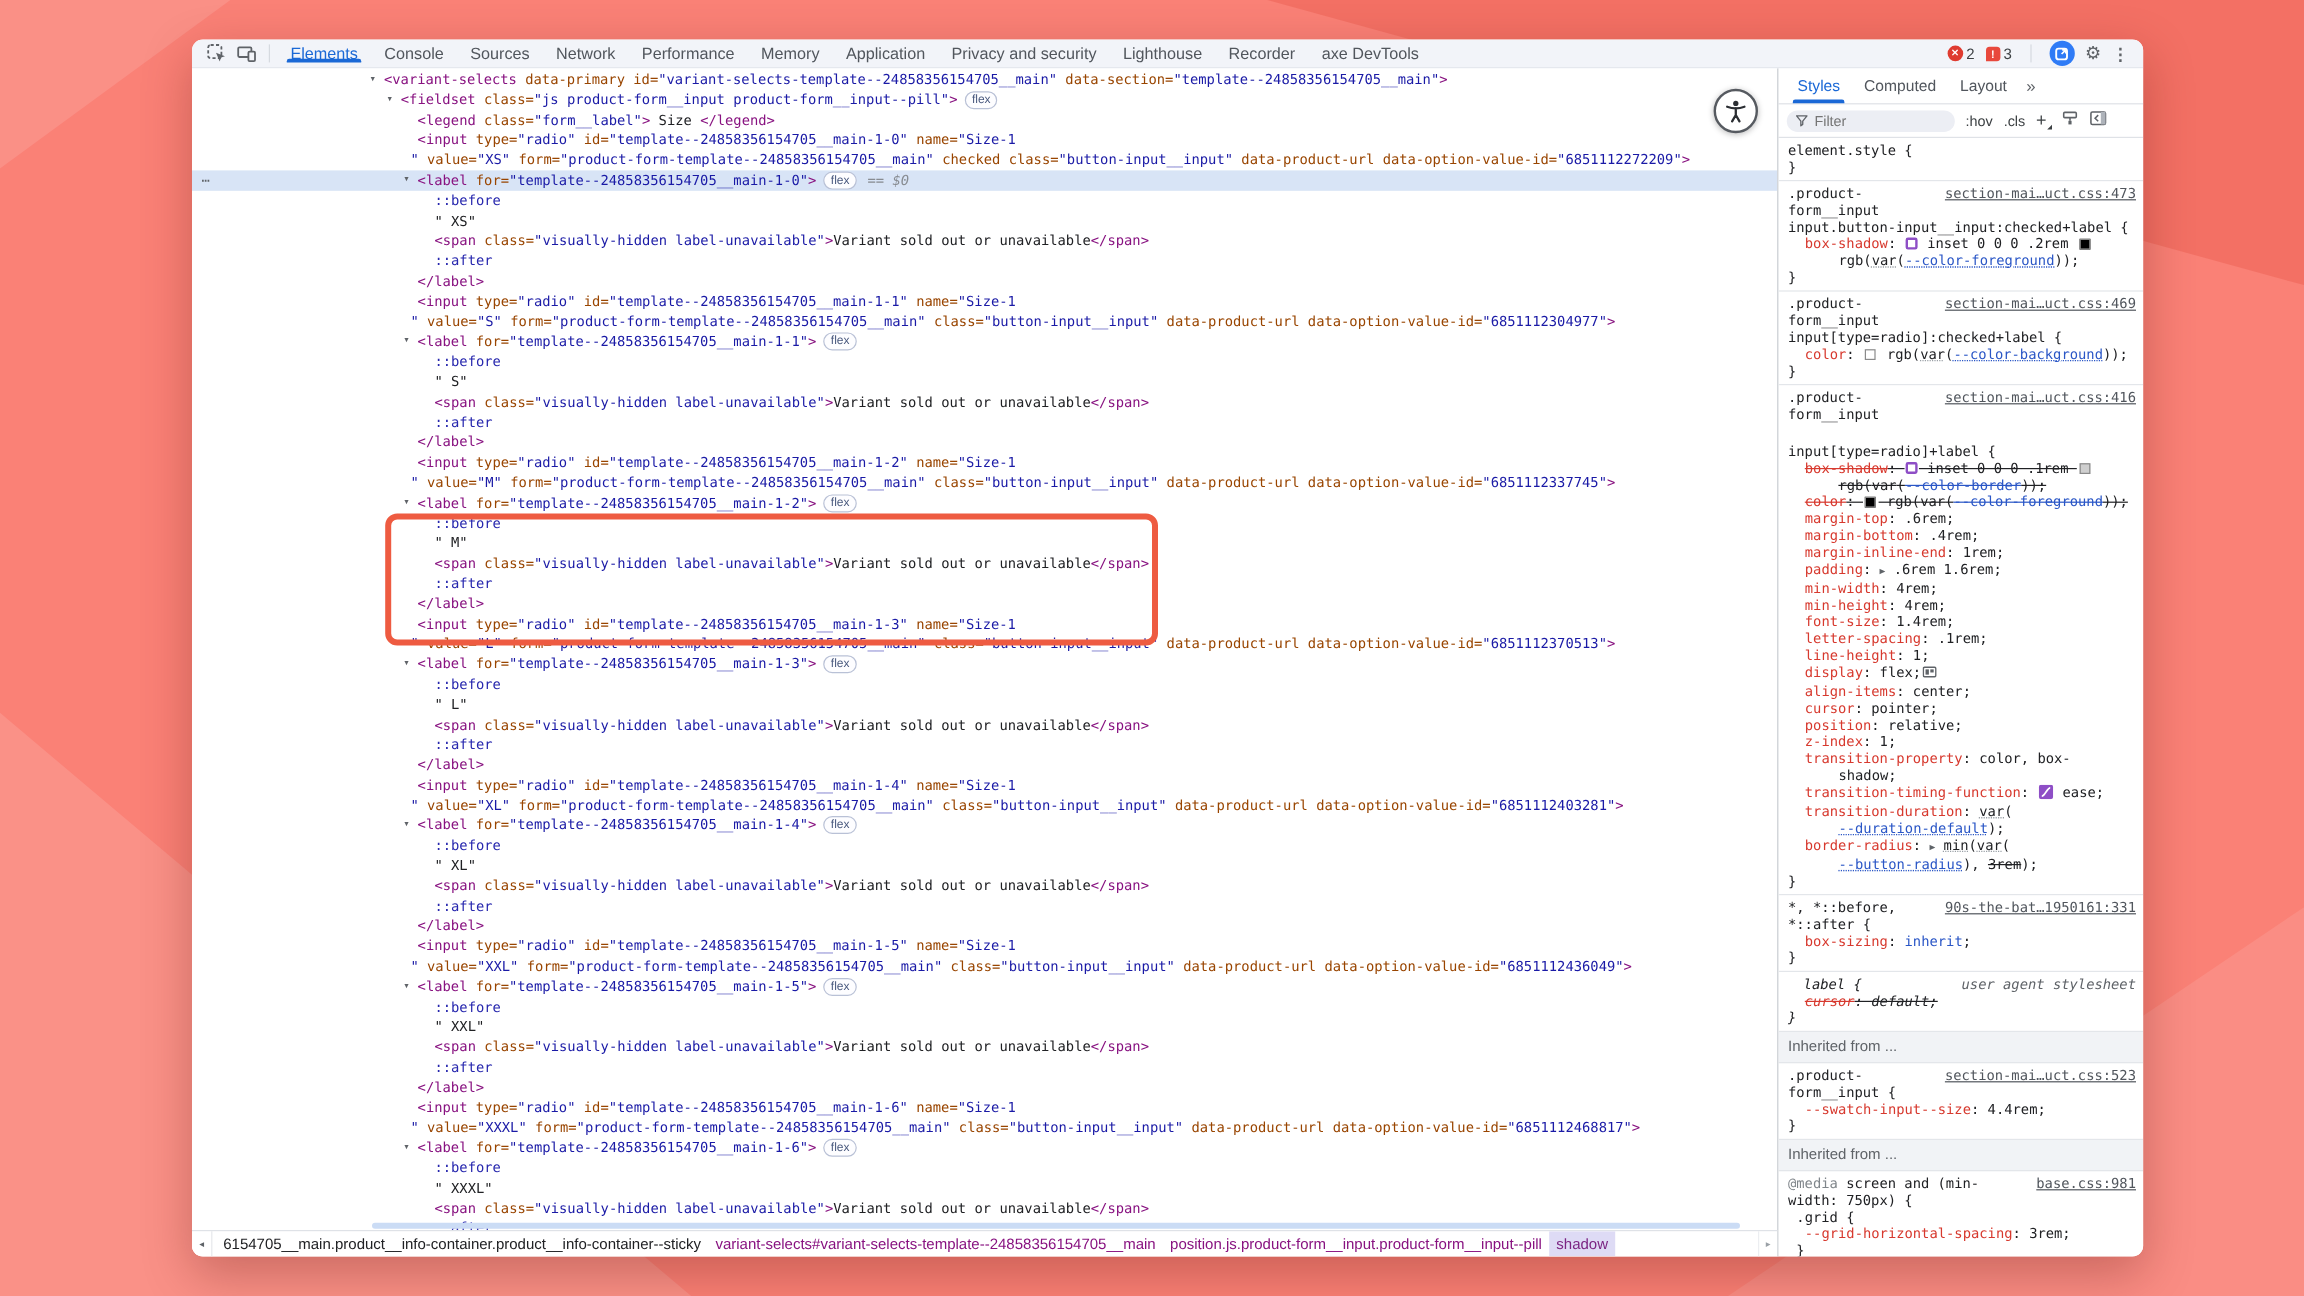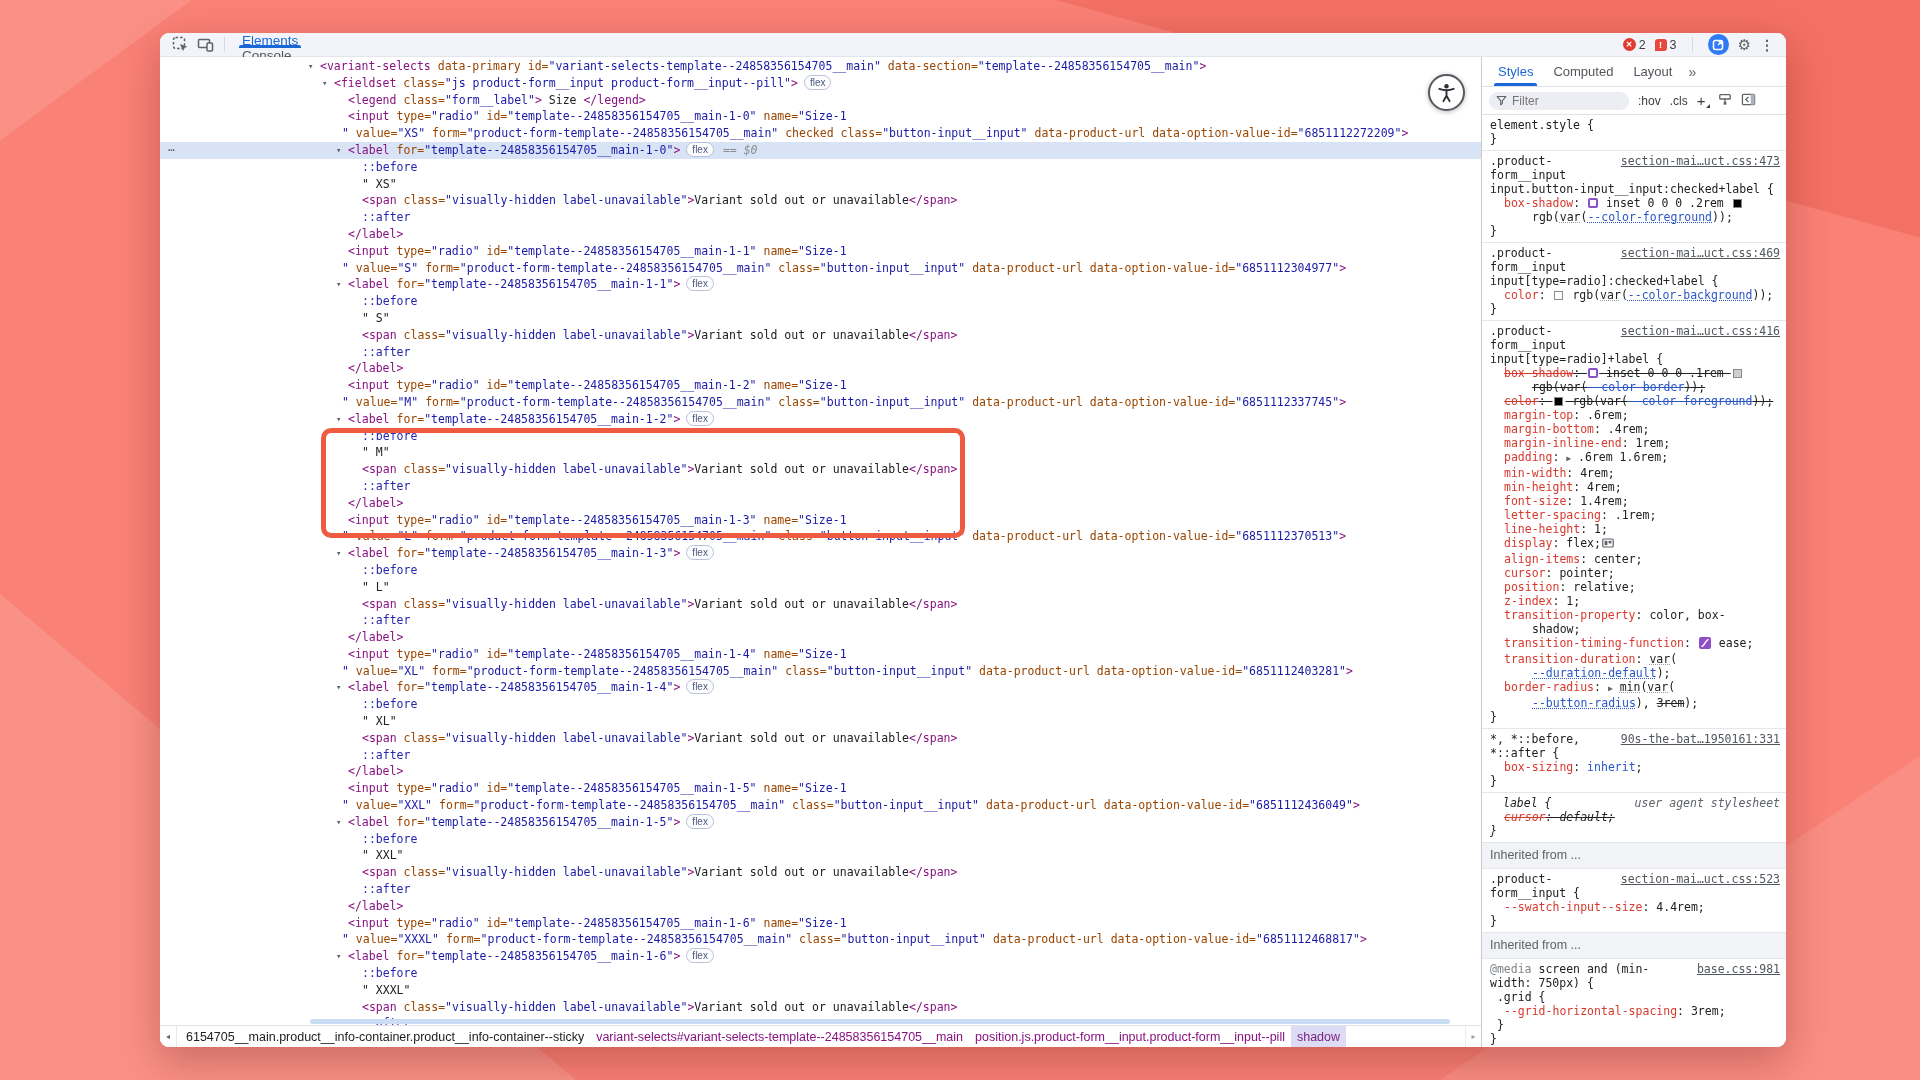--- a/index.html
+++ b/index.html
@@ -14,21 +14,21 @@
 
   .window { position:absolute; left:160px; top:33px; width:1626px; height:1014px;
     background:#fff; border-radius:9px; overflow:hidden;
     box-shadow:0 14px 42px rgba(90,15,10,.30); }
 
   
   .toolbar { height:24px; display:flex; align-items:center; background:#f2f4f9;
     border-bottom:1px solid #e2e5eb; padding:0 8px; }
   .tb-ico { width:17px; height:17px; margin:0 4px; display:flex; align-items:center; justify-content:center; }
   .tb-sep { width:1px; height:15px; background:#d6dae0; margin:0 6px; }
-  .tabs { display:flex; height:100%; align-items:flex-start;flex-direction:column; }
+  .tabs { display:flex; height:100%; align-items:center; }
   .tab { position:relative; padding:0 11px; font-size:13.5px; color:#51565d;
     display:flex; align-items:center; white-space:nowrap; cursor:default; }
   .tab.sel { color:#1a68d6; }
   .tab.sel::after { content:""; position:absolute; left:8px; right:8px; bottom:0;
     height:3px; border-radius:2px 2px 0 0; background:#1a68d6; }
   .tbright { margin-left:auto; display:flex; align-items:center; gap:9px; padding-right:4px; }
   .cntgrp { display:flex; align-items:center; gap:3px; font-size:12.5px; color:#3c4043; }
   .errico { width:13px; height:13px; border-radius:50%; background:#df3b30; color:#fff;
     font-size:8px; line-height:13px; text-align:center; font-weight:bold; }
   .issico { width:12px; height:12px; border-radius:3px 3px 3px 0; background:#e8483c; color:#fff;
@@ -240,21 +240,21 @@
             <div class="sline" style="padding-left: 2px;"><span class="s-pl">.product-</span></div>
             <div class="sline" style="padding-left: 2px;"><span class="s-pl">form__input</span></div>
             <div class="sline" style="padding-left: 2px;"><span class="s-pl">input[type=radio]:checked+label {</span></div>
             <div class="sline" style="padding-left: 16px;"><span class="s-prop">color</span><span class="s-pl">: </span><span class="sw" style="background: rgb(255, 255, 255);"></span><span class="s-pl"> rgb(</span><span class="s-vr">var</span><span class="s-pl">(</span><span class="s-lk">--color-background</span><span class="s-pl">));</span></div>
             <div class="sline" style="padding-left: 2px;"><span class="s-pl">}</span></div>
           </div>
           <div class="sblock">
             <span class="slink">section-mai…uct.css:416</span>
             <div class="sline" style="padding-left: 2px;"><span class="s-pl">.product-</span></div>
             <div class="sline" style="padding-left: 2px;"><span class="s-pl">form__input</span></div>
-            <div class="sline" style="padding-left: 2px;"><span class="s-pl">input[type=radio]+label {</span></div>
+            <div class="sline" style="padding-left: 2px; margin-top: 17px;"><span class="s-pl">input[type=radio]+label {</span></div>
             <div class="sline struckline" style="padding-left: 16px;"><span class="s-prop">box-shadow</span><span class="s-pl">: </span><span class="icsh"></span><span class="s-pl"> inset 0 0 0 .1rem </span><span class="sw" style="background: rgb(207, 207, 207);"></span></div>
             <div class="sline struckline" style="padding-left: 44px;"><span class="s-pl">rgb(</span><span class="s-vr">var</span><span class="s-pl">(</span><span class="s-lk">--color-border</span><span class="s-pl">));</span></div>
             <div class="sline struckline" style="padding-left: 16px;"><span class="s-prop">color</span><span class="s-pl">: </span><span class="sw" style="background: rgb(0, 0, 0);"></span><span class="s-pl"> rgb(</span><span class="s-vr">var</span><span class="s-pl">(</span><span class="s-lk">--color-foreground</span><span class="s-pl">));</span></div>
             <div class="sline" style="padding-left: 16px;"><span class="s-prop">margin-top</span><span class="s-pl">: .6rem;</span></div>
             <div class="sline" style="padding-left: 16px;"><span class="s-prop">margin-bottom</span><span class="s-pl">: .4rem;</span></div>
             <div class="sline" style="padding-left: 16px;"><span class="s-prop">margin-inline-end</span><span class="s-pl">: 1rem;</span></div>
             <div class="sline" style="padding-left: 16px;"><span class="s-prop">padding</span><span class="s-pl">: </span><span class="ictr">▶</span><span class="s-pl"> .6rem 1.6rem;</span></div>
             <div class="sline" style="padding-left: 16px;"><span class="s-prop">min-width</span><span class="s-pl">: 4rem;</span></div>
             <div class="sline" style="padding-left: 16px;"><span class="s-prop">min-height</span><span class="s-pl">: 4rem;</span></div>
             <div class="sline" style="padding-left: 16px;"><span class="s-prop">font-size</span><span class="s-pl">: 1.4rem;</span></div>

